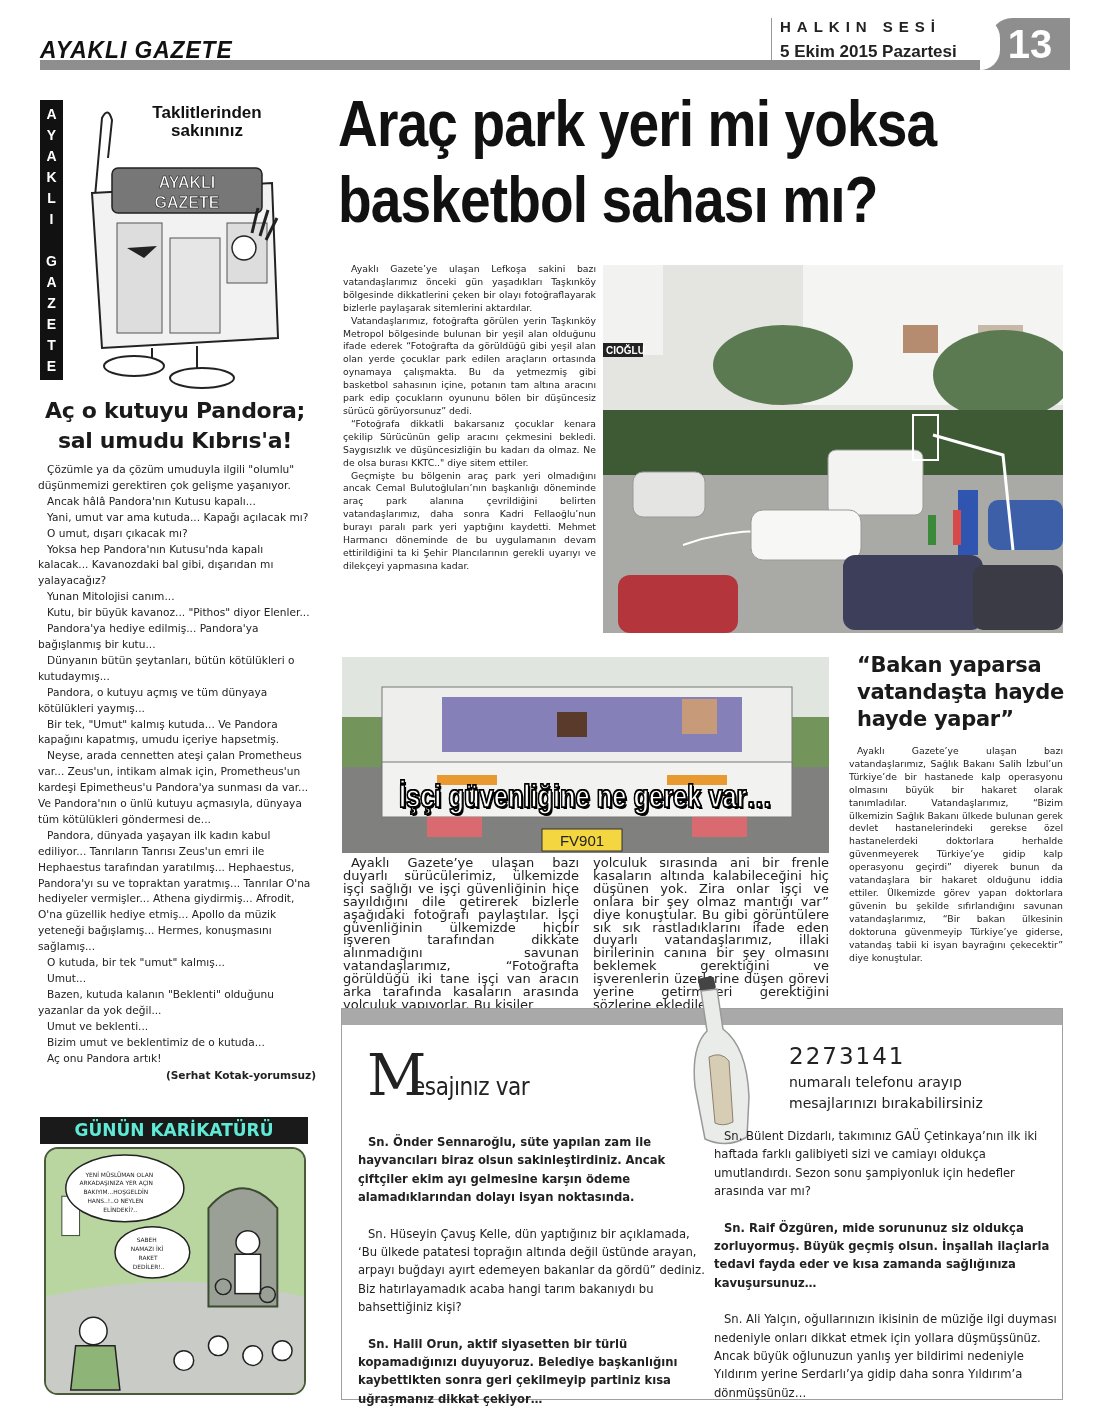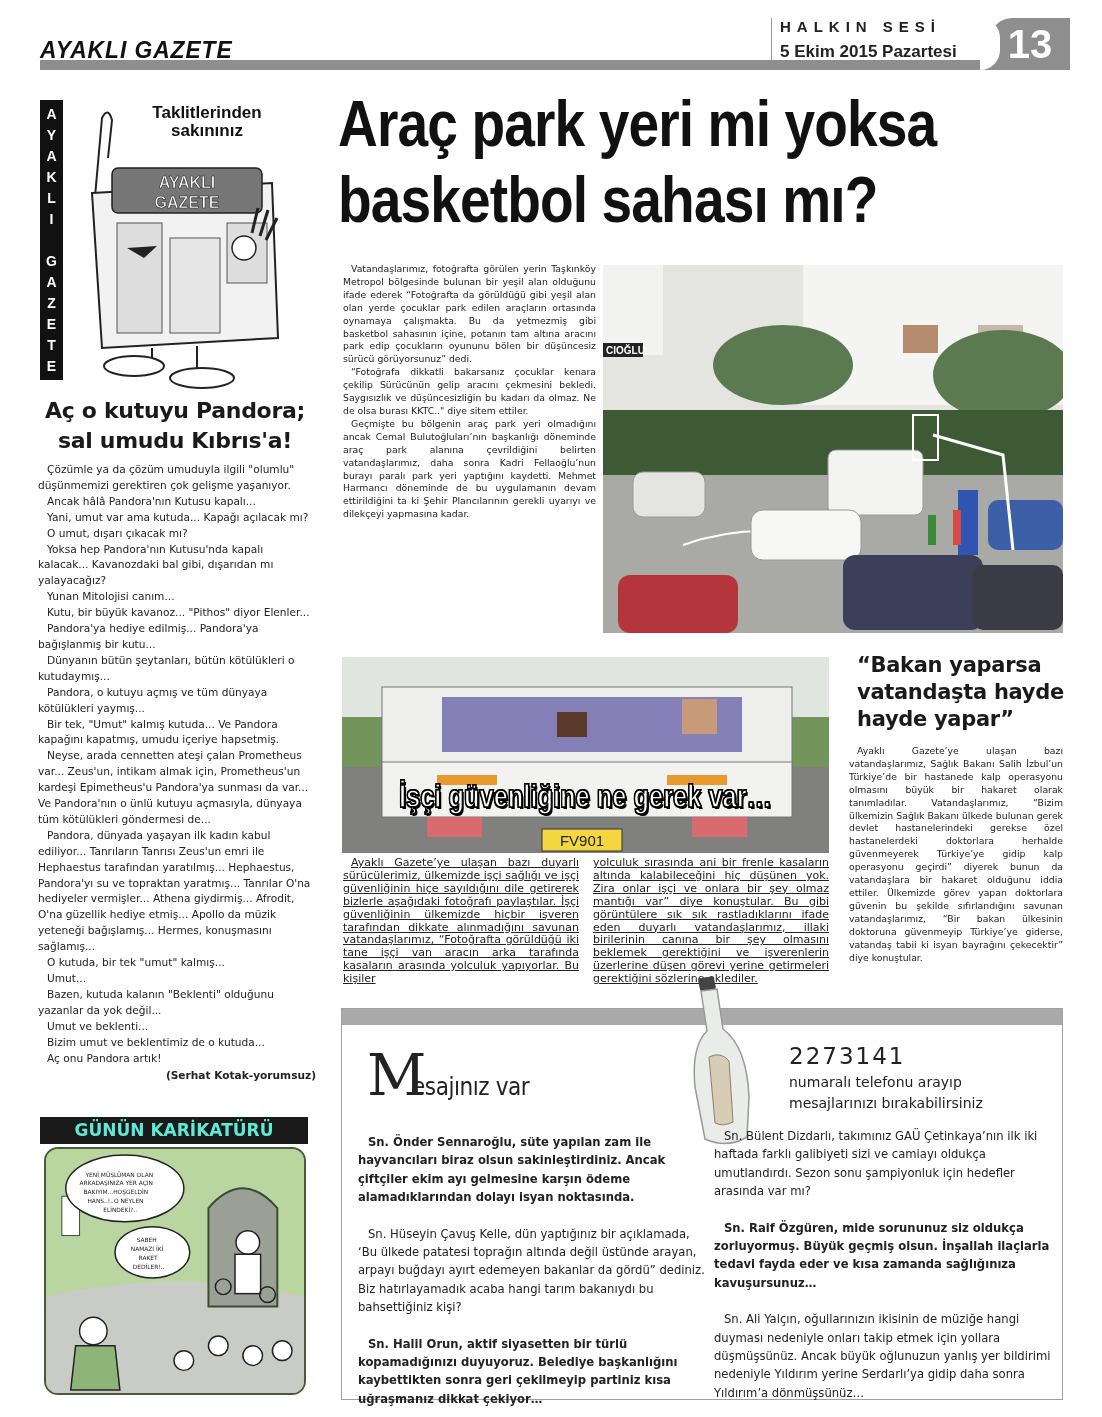--- a/index.html
+++ b/index.html
@@ -32,21 +32,21 @@
   
   .headline { position: absolute; left: 338px; top: 86px; width: 730px; font-family: "Liberation Sans", sans-serif; font-weight: 900; font-size: 64px; line-height: 76px; color: #111; letter-spacing: -1px; transform: scaleX(0.86); transform-origin: left; white-space: nowrap; }
 
   .article1-body { position: absolute; left: 343px; top: 263px; width: 253px; font-family: "DejaVu Sans", sans-serif; font-size: 9.3px; line-height: 12.9px; color: #222; text-align: justify; }
   .article1-body p { text-indent: 8px; }
   .parking-photo { position: absolute; left: 603px; top: 265px; width: 460px; height: 368px; overflow: hidden; background: #c8c8c4; }
 
   
   .truck-photo { position: absolute; left: 342px; top: 657px; width: 487px; height: 196px; overflow: hidden; background: #d8dcd6; }
   .truck-caption { position: absolute; left: 0; right: 0; top: 122px; text-align: center; font-family: "Liberation Sans", sans-serif; font-weight: 900; font-size: 31px; color: #fff; letter-spacing: 0px; transform: scaleX(0.82); -webkit-text-stroke: 1.5px #000; text-shadow: 2px 2px 0 #000, -1px -1px 0 #000, 1px -1px 0 #000, -1px 1px 0 #000; white-space: nowrap; }
-  .truck-body { position: absolute; left: 343px; top: 857px; width: 486px; display: flex; gap: 14px; font-family: "DejaVu Sans", sans-serif; font-size: 11px; line-height: 12.9px; color: #222; text-decoration: underline; }
+  .truck-body { position: absolute; left: 343px; top: 857px; width: 486px; display: flex; gap: 14px; font-family: "DejaVu Sans", sans-serif; font-size: 13px; line-height: 12.9px; color: #222; }
   .truck-body p { flex: 1; text-align: justify; }
   .truck-body p:first-child { text-indent: 8px; }
 
   
   .bakan-title { position: absolute; left: 849px; top: 652px; width: 220px; font-family: "DejaVu Sans", sans-serif; font-weight: bold; font-size: 21px; line-height: 27px; color: #1a1a1a; letter-spacing: -0.3px; margin-left: 8px; }
   .bakan-body { position: absolute; left: 849px; top: 745px; width: 214px; font-family: "DejaVu Sans", sans-serif; font-size: 9.3px; line-height: 12.9px; color: #222; text-align: justify; }
   .bakan-body p { text-indent: 8px; }
 
   
   .msg-box { position: absolute; left: 341px; top: 1008px; width: 722px; height: 392px; border: 1px solid #a0a0a0; }
@@ -174,20 +174,21 @@
   <circle cx="210" cy="210" r="10" fill="#fff" stroke="#222" stroke-width="1.5"></circle>
   <circle cx="240" cy="205" r="10" fill="#fff" stroke="#222" stroke-width="1.5"></circle>
 </svg>
 
 <h1 class="headline">
   <div>Araç park yeri mi yoksa</div>
   <div>basketbol sahası mı?</div>
 </h1>
 
 <div class="article1-body">
+  <p>Ayaklı Gazete’ye ulaşan Lefkoşa sakini bazı vatandaşlarımız önceki gün yaşadıkları Taşkınköy bölgesinde dikkatlerini çeken bir olayı fotoğraflayarak bizlerle paylaşarak sitemlerini aktardılar.</p>
   <p>Vatandaşlarımız, fotoğrafta görülen yerin Taşkınköy Metropol bölgesinde bulunan bir yeşil alan olduğunu ifade ederek “Fotoğrafta da görüldüğü gibi yeşil alan olan yerde çocuklar park edilen araçların ortasında oynamaya çalışmakta. Bu da yetmezmiş gibi basketbol sahasının içine, potanın tam altına aracını park edip çocukların oyununu bölen bir düşüncesiz sürücü görüyorsunuz” dedi.</p>
   <p>“Fotoğrafa dikkatli bakarsanız çocuklar kenara çekilip Sürücünün gelip aracını çekmesini bekledi. Saygısızlık ve düşüncesizliğin bu kadarı da olmaz. Ne de olsa burası KKTC.." diye sitem ettiler.</p>
   <p>Geçmişte bu bölgenin araç park yeri olmadığını ancak Cemal Bulutoğluları’nın başkanlığı döneminde araç park alanına çevrildiğini belirten vatandaşlarımız, daha sonra Kadri Fellaoğlu’nun burayı paralı park yeri yaptığını kaydetti. Mehmet Harmancı döneminde de bu uygulamanın devam ettirildiğini ta ki Şehir Plancılarının gerekli uyarıyı ve dilekçeyi yapmasına kadar.</p>
 </div>
 
 <svg class="parking-photo" viewBox="0 0 460 368">
   <rect width="460" height="368" fill="#e4e4e0"></rect>
   <rect x="0" y="0" width="60" height="90" fill="#f2f2f0"></rect>
   <rect x="200" y="0" width="260" height="140" fill="#f4f4f2"></rect>
   <rect x="300" y="60" width="35" height="28" fill="#b58c70"></rect>
@@ -259,15 +260,15 @@
   </div>
 
   <div class="msg-col left">
     <p class="b">Sn. Önder Sennaroğlu, süte yapılan zam ile hayvancıları biraz olsun sakinleştirdiniz. Ancak çiftçiler ekim ayı gelmesine karşın ödeme alamadıklarından dolayı isyan noktasında.</p>
     <p>Sn. Hüseyin Çavuş Kelle, dün yaptığınız bir açıklamada, ‘Bu ülkede patatesi toprağın altında değil üstünde arayan, arpayı buğdayı ayırt edemeyen bakanlar da gördü” dediniz. Biz hatırlayamadık acaba hangi tarım bakanıydı bu bahsettiğiniz kişi?</p>
     <p class="b">Sn. Halil Orun, aktif siyasetten bir türlü kopamadığınızı duyuyoruz. Belediye başkanlığını kaybettikten sonra geri çekilmeyip partiniz kısa uğraşmanız dikkat çekiyor…</p>
   </div>
   <div class="msg-col right">
     <p>Sn. Bülent Dizdarlı, takımınız GAÜ Çetinkaya’nın ilk iki haftada farklı galibiyeti sizi ve camiayı oldukça umutlandırdı. Sezon sonu şampiyonluk için hedefler arasında var mı?</p>
     <p class="b">Sn. Raif Özgüren, mide sorununuz siz oldukça zorluyormuş. Büyük geçmiş olsun. İnşallah ilaçlarla tedavi fayda eder ve kısa zamanda sağlığınıza kavuşursunuz…</p>
-    <p>Sn. Ali Yalçın, oğullarınızın ikisinin de müziğe hangi duyması nedeniyle onları takip etmek için yollara düşmüşsünüz. Ancak büyük oğlunuzun yanlış yer bildirimi nedeniyle Yıldırım yerine Serdarlı’ya gidip daha sonra Yıldırım’a dönmüşsünüz…</p>
+    <p>Sn. Ali Yalçın, oğullarınızın ikisinin de müziğe ilgi duyması nedeniyle onları dikkat etmek için yollara düşmüşsünüz. Ancak büyük oğlunuzun yanlış yer bildirimi nedeniyle Yıldırım yerine Serdarlı’ya gidip daha sonra Yıldırım’a dönmüşsünüz…</p>
   </div>
 </div>
 
 </body></html>

